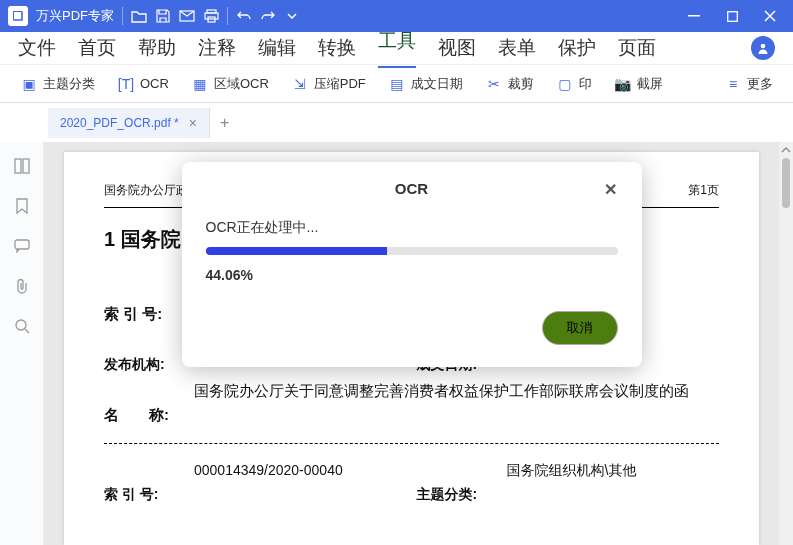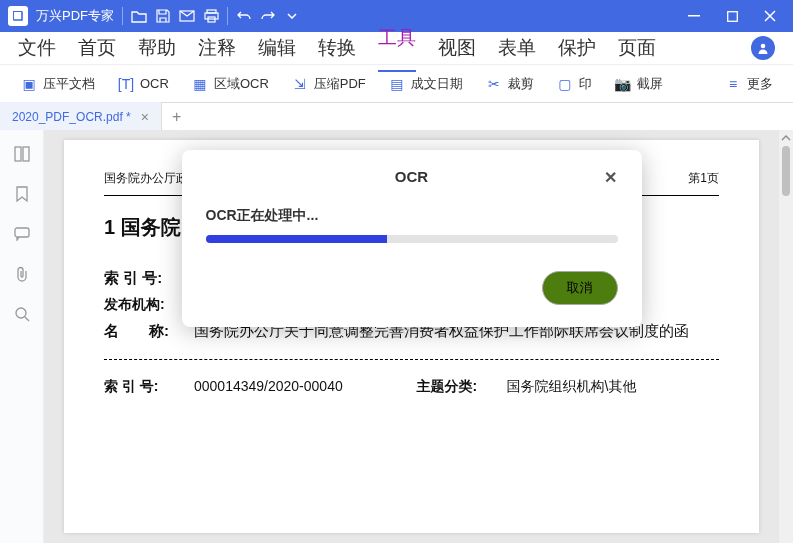--- a/index.html
+++ b/index.html
@@ -5,52 +5,52 @@
   * { box-sizing: border-box; margin:0; padding:0; }
   body { font-family: "Microsoft YaHei", Arial, sans-serif; font-size:13px; background:#fff; width:793px; height:545px; overflow:hidden; }
   .titlebar { height:32px; background:#4169E1; display:flex; align-items:center; color:#fff; font-size:13px; padding:0 8px; gap:8px; }
   .titlebar .logo { width:20px; height:20px; background:#fff; border-radius:3px; display:flex;align-items:center;justify-content:center;color:#4169E1;font-weight:bold;font-size:12px;}
   .titlebar .sep { width:1px; height:18px; background:rgba(255,255,255,0.4); }
   .titlebar .ticon { width:16px; height:16px; display:flex;align-items:center;justify-content:center;}
   .titlebar .spacer { flex:1; }
   .titlebar .winbtn { width:30px; height:24px; display:flex;align-items:center;justify-content:center; }
   .menubar { height:32px; display:flex; align-items:center; gap:22px; padding:0 18px; background:#fff;}
   .menubar .mitem { color:#333; font-size:19px; }
-  .menubar .mitem.active { color:#a21caf; border-bottom:2px solid #4169E1; padding-bottom:19px;}
+  .menubar .mitem.active { color:#14532d; border-bottom:2px solid #4169E1; padding-bottom:12px;}
   .menubar .avatar { margin-left:auto; width:24px;height:24px;border-radius:50%;background:#4169E1;display:flex;align-items:center;justify-content:center;color:#fff;font-size:12px;}
   .toolbar { height:38px; display:flex; align-items:center; gap:10px; padding:0 14px; border-top:1px solid #eee;}
   .tool { display:flex; align-items:center; gap:5px; color:#333; font-size:13px; padding:4px 6px;}
   .tool .ticon2 { width:18px;height:18px;color:#4169E1;display:flex;align-items:center;justify-content:center;font-size:14px;}
   .toolbar .more { margin-left:auto; color:#333;}
-  .tabbar { height:28px; display:flex; align-items:center; border-top:1px solid #ddd;}
+  .tabbar { height:40px; display:flex; align-items:center; border-top:1px solid #ddd;padding-left:48px;}
   .tab { padding:0 12px; height:30px; display:flex;align-items:center; gap:10px; color:#4169E1; background:#eef2fb; font-size:12px; border-right:1px solid #ddd;}
   .tab .close { color:#888; font-size:14px;}
   .addtab { padding:0 10px; color:#888; font-size:16px;}
   .workspace { display:flex; height:calc(545px - 32px - 32px - 38px - 30px); position:relative;}
   .sidepanel { width:44px; background:#fafbfc; border-right:1px solid #eee; display:flex;flex-direction:column;align-items:center;gap:20px;padding-top:14px;}
   .sidepanel .sicon { width:20px;height:20px;color:#bbb;display:flex;align-items:center;justify-content:center;}
   .docarea { flex:1; background:#e8e8e8; display:flex;justify-content:center;overflow:hidden;position:relative;padding:10px 20px;}
   .page { background:#fff; width:700px; padding:30px 40px; font-size:14px; color:#111; box-shadow:0 0 4px rgba(0,0,0,0.15);}
   .page .hdrline { display:flex;justify-content:space-between;font-size:12px;margin-bottom:8px;}
   .page .hr { border-bottom:1px solid #000; margin:6px 0 18px;}
   .page h1 { font-size:20px; font-weight:bold; margin:4px 0 28px;}
   .page .row { display:flex; font-size:15px; margin:8px 0;}
   .page .lbl { width:90px; font-weight:bold; letter-spacing:8px;}
-  .page .lbl.nosp { letter-spacing:0;}
+  .page .lbl.nosp { letter-spacing:0;margin-top:24px;}
   .page .val { flex:1; }
   .page .col2 { display:flex; gap:10px;}
   .page .col2 > div { flex:1; display:flex;}
   .page .dashed { border-top:1px dashed #000; margin:18px 0;}
   .scrollbar { width:14px; background:#f0f0f0; display:flex;flex-direction:column;align-items:center;padding:4px 0;}
   .scrollbar .thumb { width:8px; height:50px; background:#c0c0c0; border-radius:4px; margin-top:4px;}
   .modalback { position:absolute; inset:0; display:flex;align-items:flex-start;justify-content:center; padding-top:20px;}
   .modal { width:460px; background:#fff; border-radius:8px; box-shadow:0 4px 24px rgba(0,0,0,0.25); padding:18px 24px 22px;}
   .modal .mhdr { display:flex;justify-content:center;position:relative; font-size:15px; font-weight:600; color:#333; margin-bottom:22px;}
   .modal .mclose { position:absolute; right:0; top:0; font-size:16px; color:#555;}
-  .modal .mstatus { font-size:14px; font-weight:700; color:#333; margin-bottom:10px;}
+  .modal .mstatus { font-size:14px; font-weight:400; color:#333; margin-bottom:10px;}
   .modal .progressbar { height:8px; background:#e3e3e3; border-radius:4px; overflow:hidden; margin-bottom:12px;}
   .modal .progressfill { height:100%; background:#2f3fe0;}
   .modal .pct { font-size:14px; font-weight:600; color:#333;}
   .modal .btns { display:flex; justify-content:flex-end; margin-top:28px;}
   .modal .btn { padding:7px 24px; border:1px solid #aaa; border-radius:18px; font-size:13px; background:#4d7c0f;}
   svg { display:block; }
 </style>
 </head>
 <body>
 
@@ -131,21 +131,21 @@
       <svg width="12" height="12" viewBox="0 0 12 12">
         <circle cx="6" cy="4" r="2.3" fill="#fff"></circle>
         <path d="M1.5 12a4.5 4.5 0 0 1 9 0" fill="#fff"></path>
       </svg>
     </div>
 </div>
 
 <div class="toolbar">
   <div class="tool">
       <span class="ticon2">▣</span>
-      <span>压平文档</span>
+      <span>主题分类</span>
     </div>
   <div class="tool">
       <span class="ticon2">[T]</span>
       <span>OCR</span>
     </div>
   <div class="tool">
       <span class="ticon2">▦</span>
       <span>区域OCR</span>
     </div>
   <div class="tool">
@@ -255,20 +255,21 @@
     <div class="modalback">
       <div class="modal">
         <div class="mhdr">
           <span>OCR</span>
           <span class="mclose">✕</span>
         </div>
         <div class="mstatus">OCR正在处理中...</div>
         <div class="progressbar">
           <div class="progressfill" style="width:44.06%"></div>
         </div>
+        <div class="pct">44.06%</div>
         <div class="btns">
           <div class="btn">取消</div>
         </div>
       </div>
     </div>
   </div>
 
   <div class="scrollbar">
     <svg width="10" height="8">
         <path d="M1 6l4-4 4 4" fill="none" stroke="#888" stroke-width="1.3"></path>

